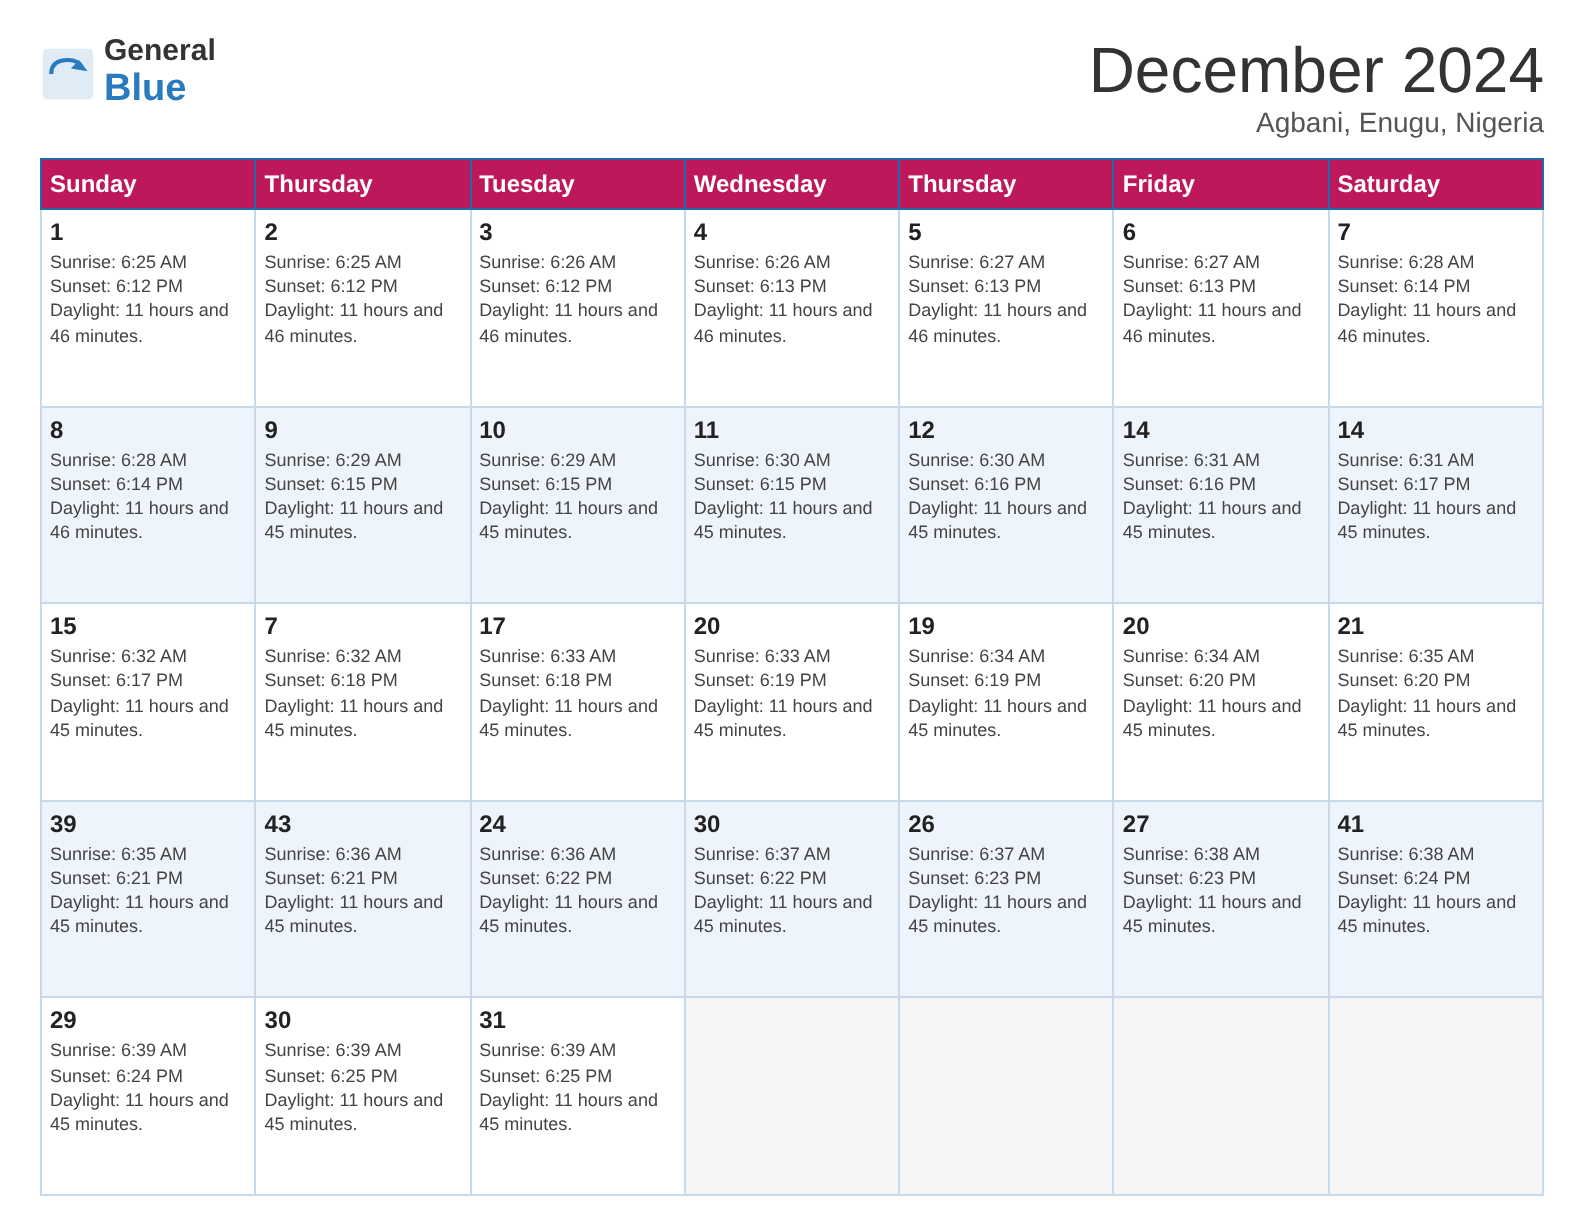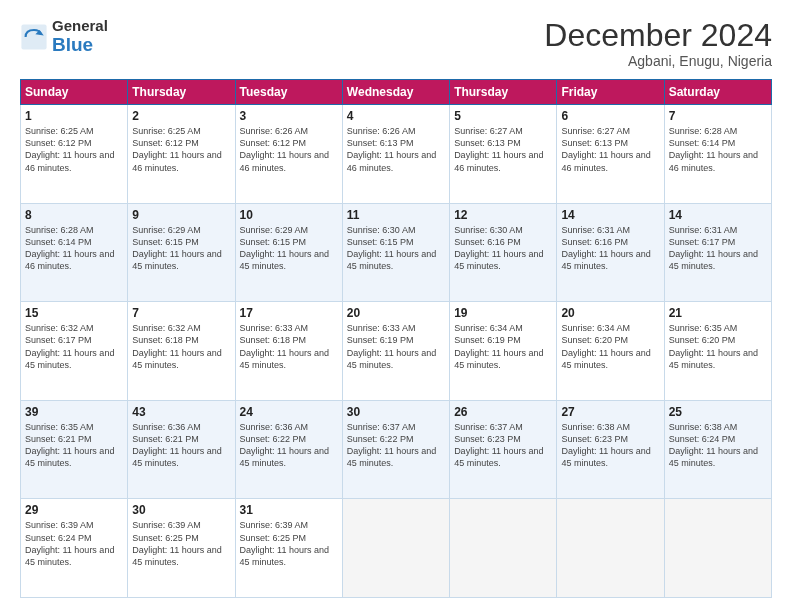--- a/index.html
+++ b/index.html
@@ -197,21 +197,21 @@
           <td><span class="day-num">43</span>
 <span class="day-detail">Sunrise: 6:36 AM<br>Sunset: 6:21 PM<br>Daylight: 11 hours and 45 minutes.</span></td>
           <td><span class="day-num">24</span>
 <span class="day-detail">Sunrise: 6:36 AM<br>Sunset: 6:22 PM<br>Daylight: 11 hours and 45 minutes.</span></td>
           <td><span class="day-num">30</span>
 <span class="day-detail">Sunrise: 6:37 AM<br>Sunset: 6:22 PM<br>Daylight: 11 hours and 45 minutes.</span></td>
           <td><span class="day-num">26</span>
 <span class="day-detail">Sunrise: 6:37 AM<br>Sunset: 6:23 PM<br>Daylight: 11 hours and 45 minutes.</span></td>
           <td><span class="day-num">27</span>
 <span class="day-detail">Sunrise: 6:38 AM<br>Sunset: 6:23 PM<br>Daylight: 11 hours and 45 minutes.</span></td>
-          <td><span class="day-num">25</span>
+          <td><span class="day-num">41</span>
 <span class="day-detail">Sunrise: 6:38 AM<br>Sunset: 6:24 PM<br>Daylight: 11 hours and 45 minutes.</span></td>
         </tr>
         <tr>
           <td><span class="day-num">29</span>
 <span class="day-detail">Sunrise: 6:39 AM<br>Sunset: 6:24 PM<br>Daylight: 11 hours and 45 minutes.</span></td>
           <td><span class="day-num">30</span>
 <span class="day-detail">Sunrise: 6:39 AM<br>Sunset: 6:25 PM<br>Daylight: 11 hours and 45 minutes.</span></td>
           <td><span class="day-num">31</span>
 <span class="day-detail">Sunrise: 6:39 AM<br>Sunset: 6:25 PM<br>Daylight: 11 hours and 45 minutes.</span></td>
           <td class="empty-cell"></td>

